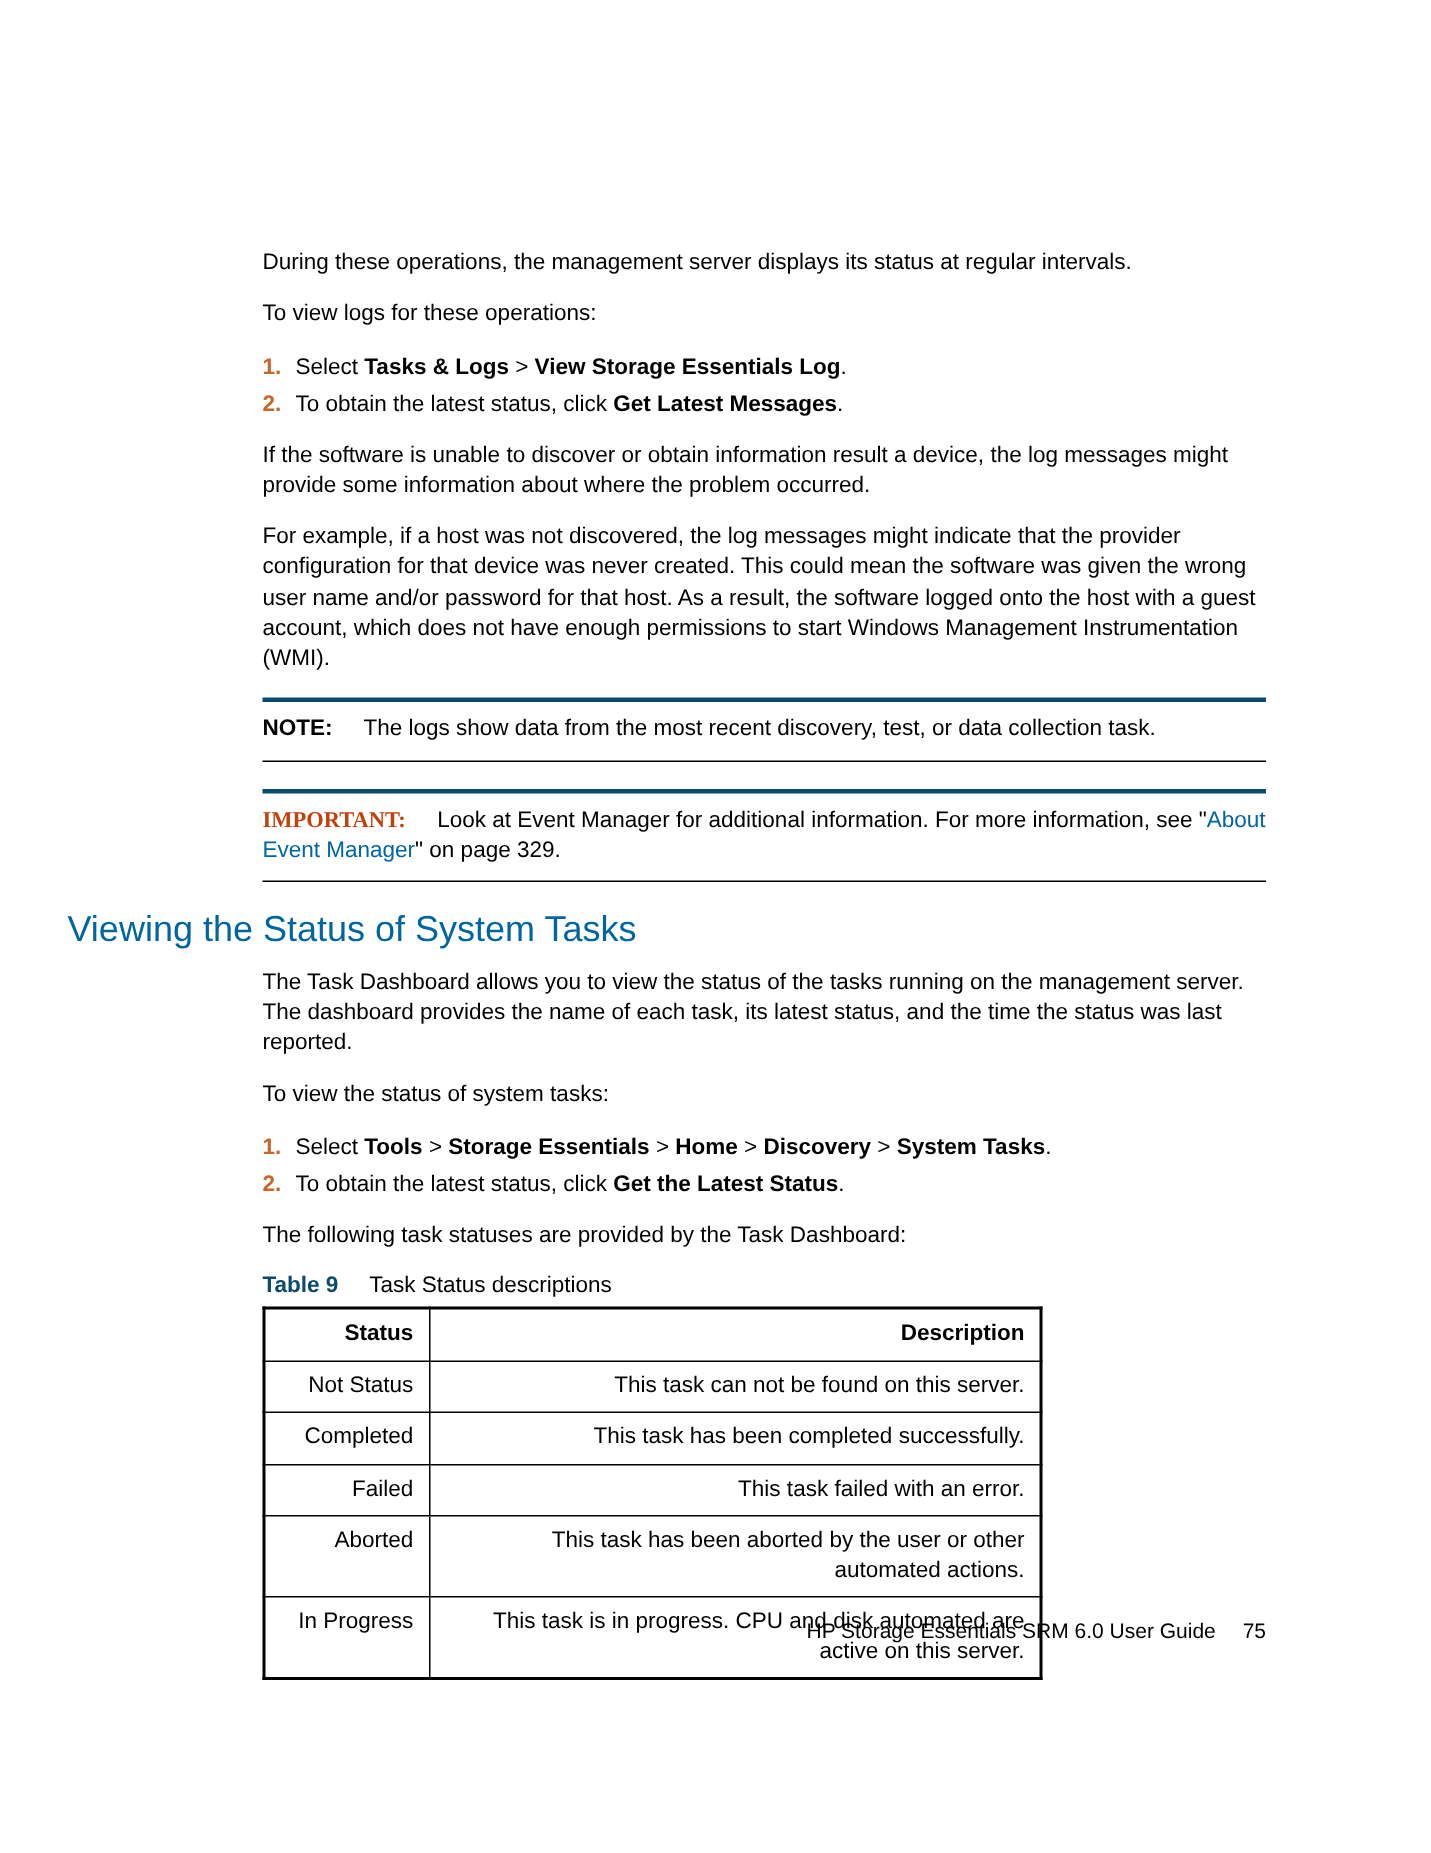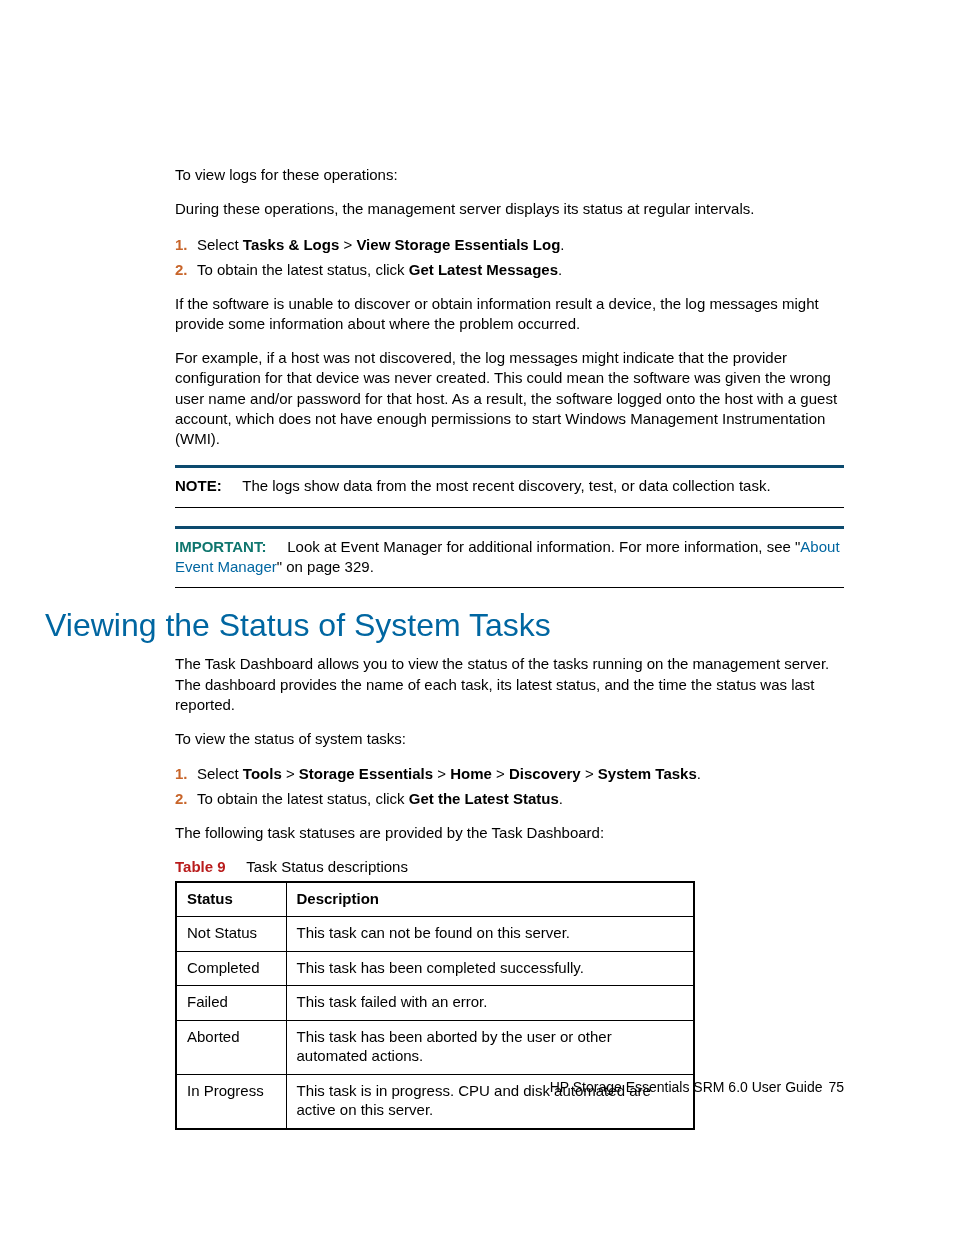--- a/index.html
+++ b/index.html
@@ -44,62 +44,62 @@
   }
   b { font-weight: bold; }
   .callout {
     border-top: 3px solid #0c4a6e;
     border-bottom: 1px solid #000;
     padding: 8px 0 10px 0;
     margin: 16px 0 18px 0;
     line-height: 1.35;
   }
   .callout .label { font-weight: bold; }
-  .callout .important-label { color: #0f766e; }
+  .callout .important-label { color: #c2410c; font-family: Liberation Serif, serif; }
   a.link { color: #0066a1; text-decoration: none; }
   h2.section {
-    font-size: 32px;
+    font-size: 24px;
     font-weight: normal;
     color: #0066a1;
     margin: 18px 0 10px -65px;
     line-height: 1.2;
   }
   .caption { margin: 4px 0 6px 0; }
-  .caption .tbl-label { color: #b91c1c; font-weight: bold; }
+  .caption .tbl-label { color: #0c4a6e; font-weight: bold; }
   table.status {
     border-collapse: collapse;
     width: 520px;
     border: 2px solid #000;
   }
   table.status th, table.status td {
     border: 1px solid #000;
     padding: 6px 10px 8px 10px;
-    text-align: left;
+    text-align: right;
     vertical-align: top;
     font-weight: normal;
     line-height: 1.3;
   }
   table.status th { font-weight: bold; }
   table.status col.c1 { width: 110px; }
   .footer {
     position: absolute;
     bottom: 140px;
     right: 110px;
     font-size: 14px;
   }
-  .footer .pn { margin-left: 2px; }
+  .footer .pn { margin-left: 14px; }
 </style>
 </head>
 <body>
 
 <div class="page">
   <div class="content">
 
+    <p class="body">During these operations, the management server displays its status at regular intervals.</p>
     <p class="body">To view logs for these operations:</p>
-    <p class="body">During these operations, the management server displays its status at regular intervals.</p>
 
     <ol class="numlist">
       <li>
         <span class="num">1.</span>
         <span>Select </span><b>Tasks &amp; Logs</b><span> &gt; </span><b>View Storage Essentials Log</b><span>.</span>
       </li>
       <li>
         <span class="num">2.</span>
         <span>To obtain the latest status, click </span><b>Get Latest Messages</b><span>.</span>
       </li>

